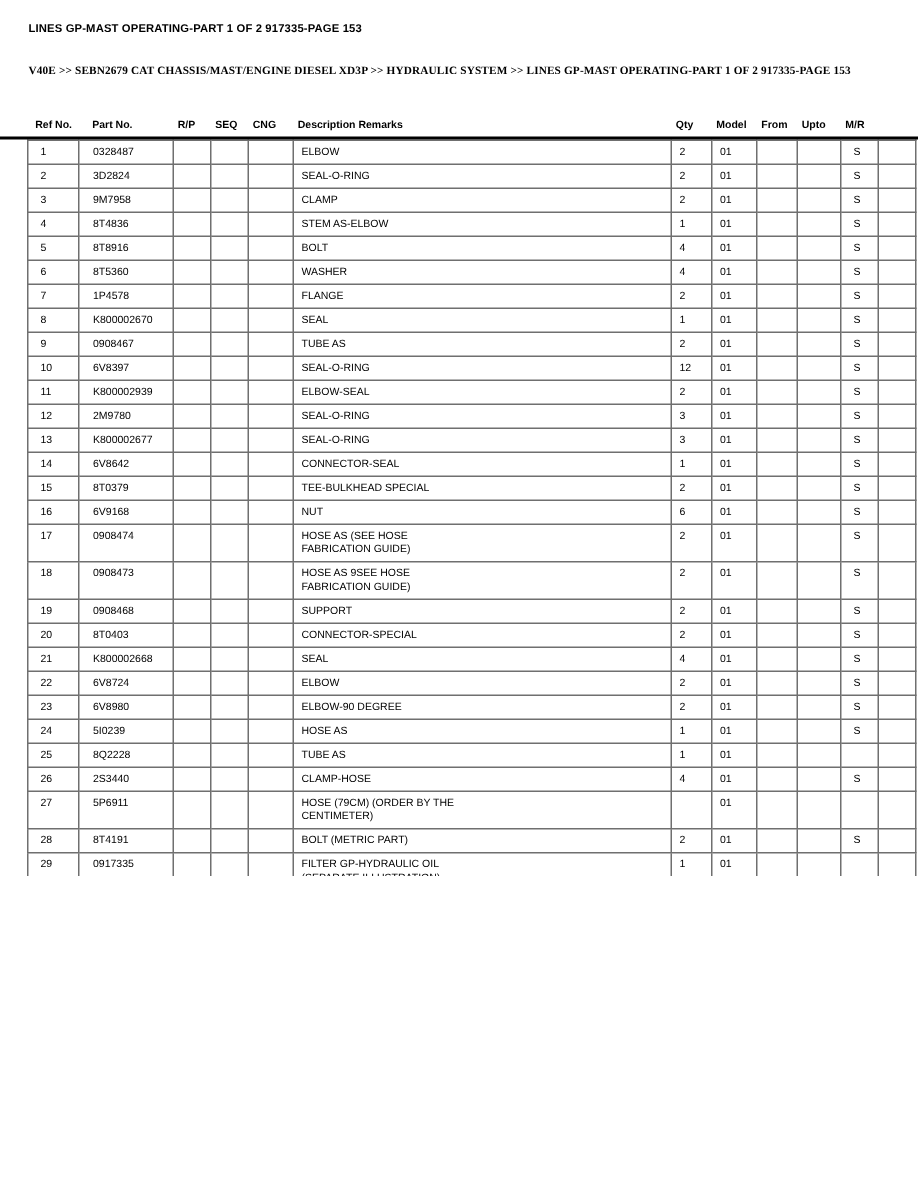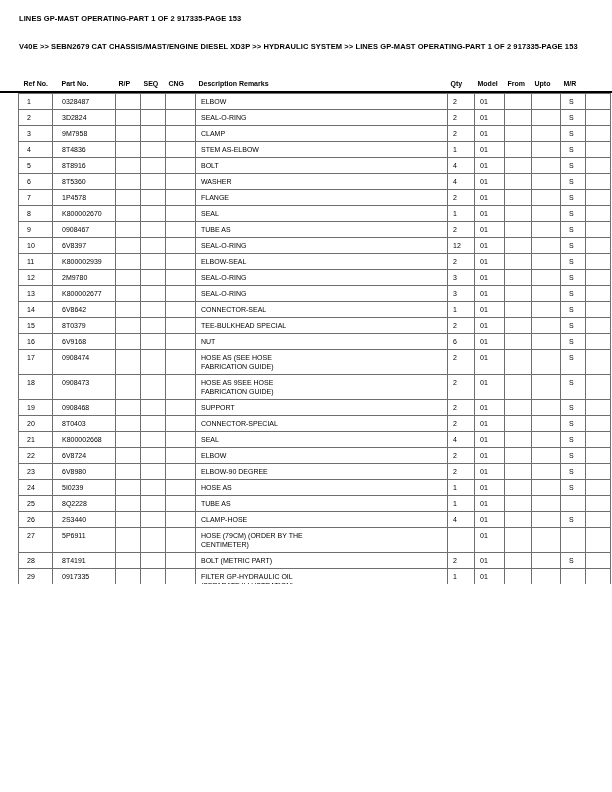--- a/index.html
+++ b/index.html
@@ -25,20 +25,21 @@
     font-weight: bold;
     letter-spacing: 0.1px;
   }
   .breadcrumb {
     margin: 19px 20px 0 19px;
     width: 574px;
     font-size: 7.5px;
     font-weight: bold;
     line-height: 10px;
     letter-spacing: 0.1px;
+    font-family: Liberation Serif, serif;
   }
   .table-zone {
     position: relative;
     margin: 22px 0 0 18px;
     width: 592px;
   }
   .full-rule {
     position: absolute;
     left: -18px;
     top: 17px;

